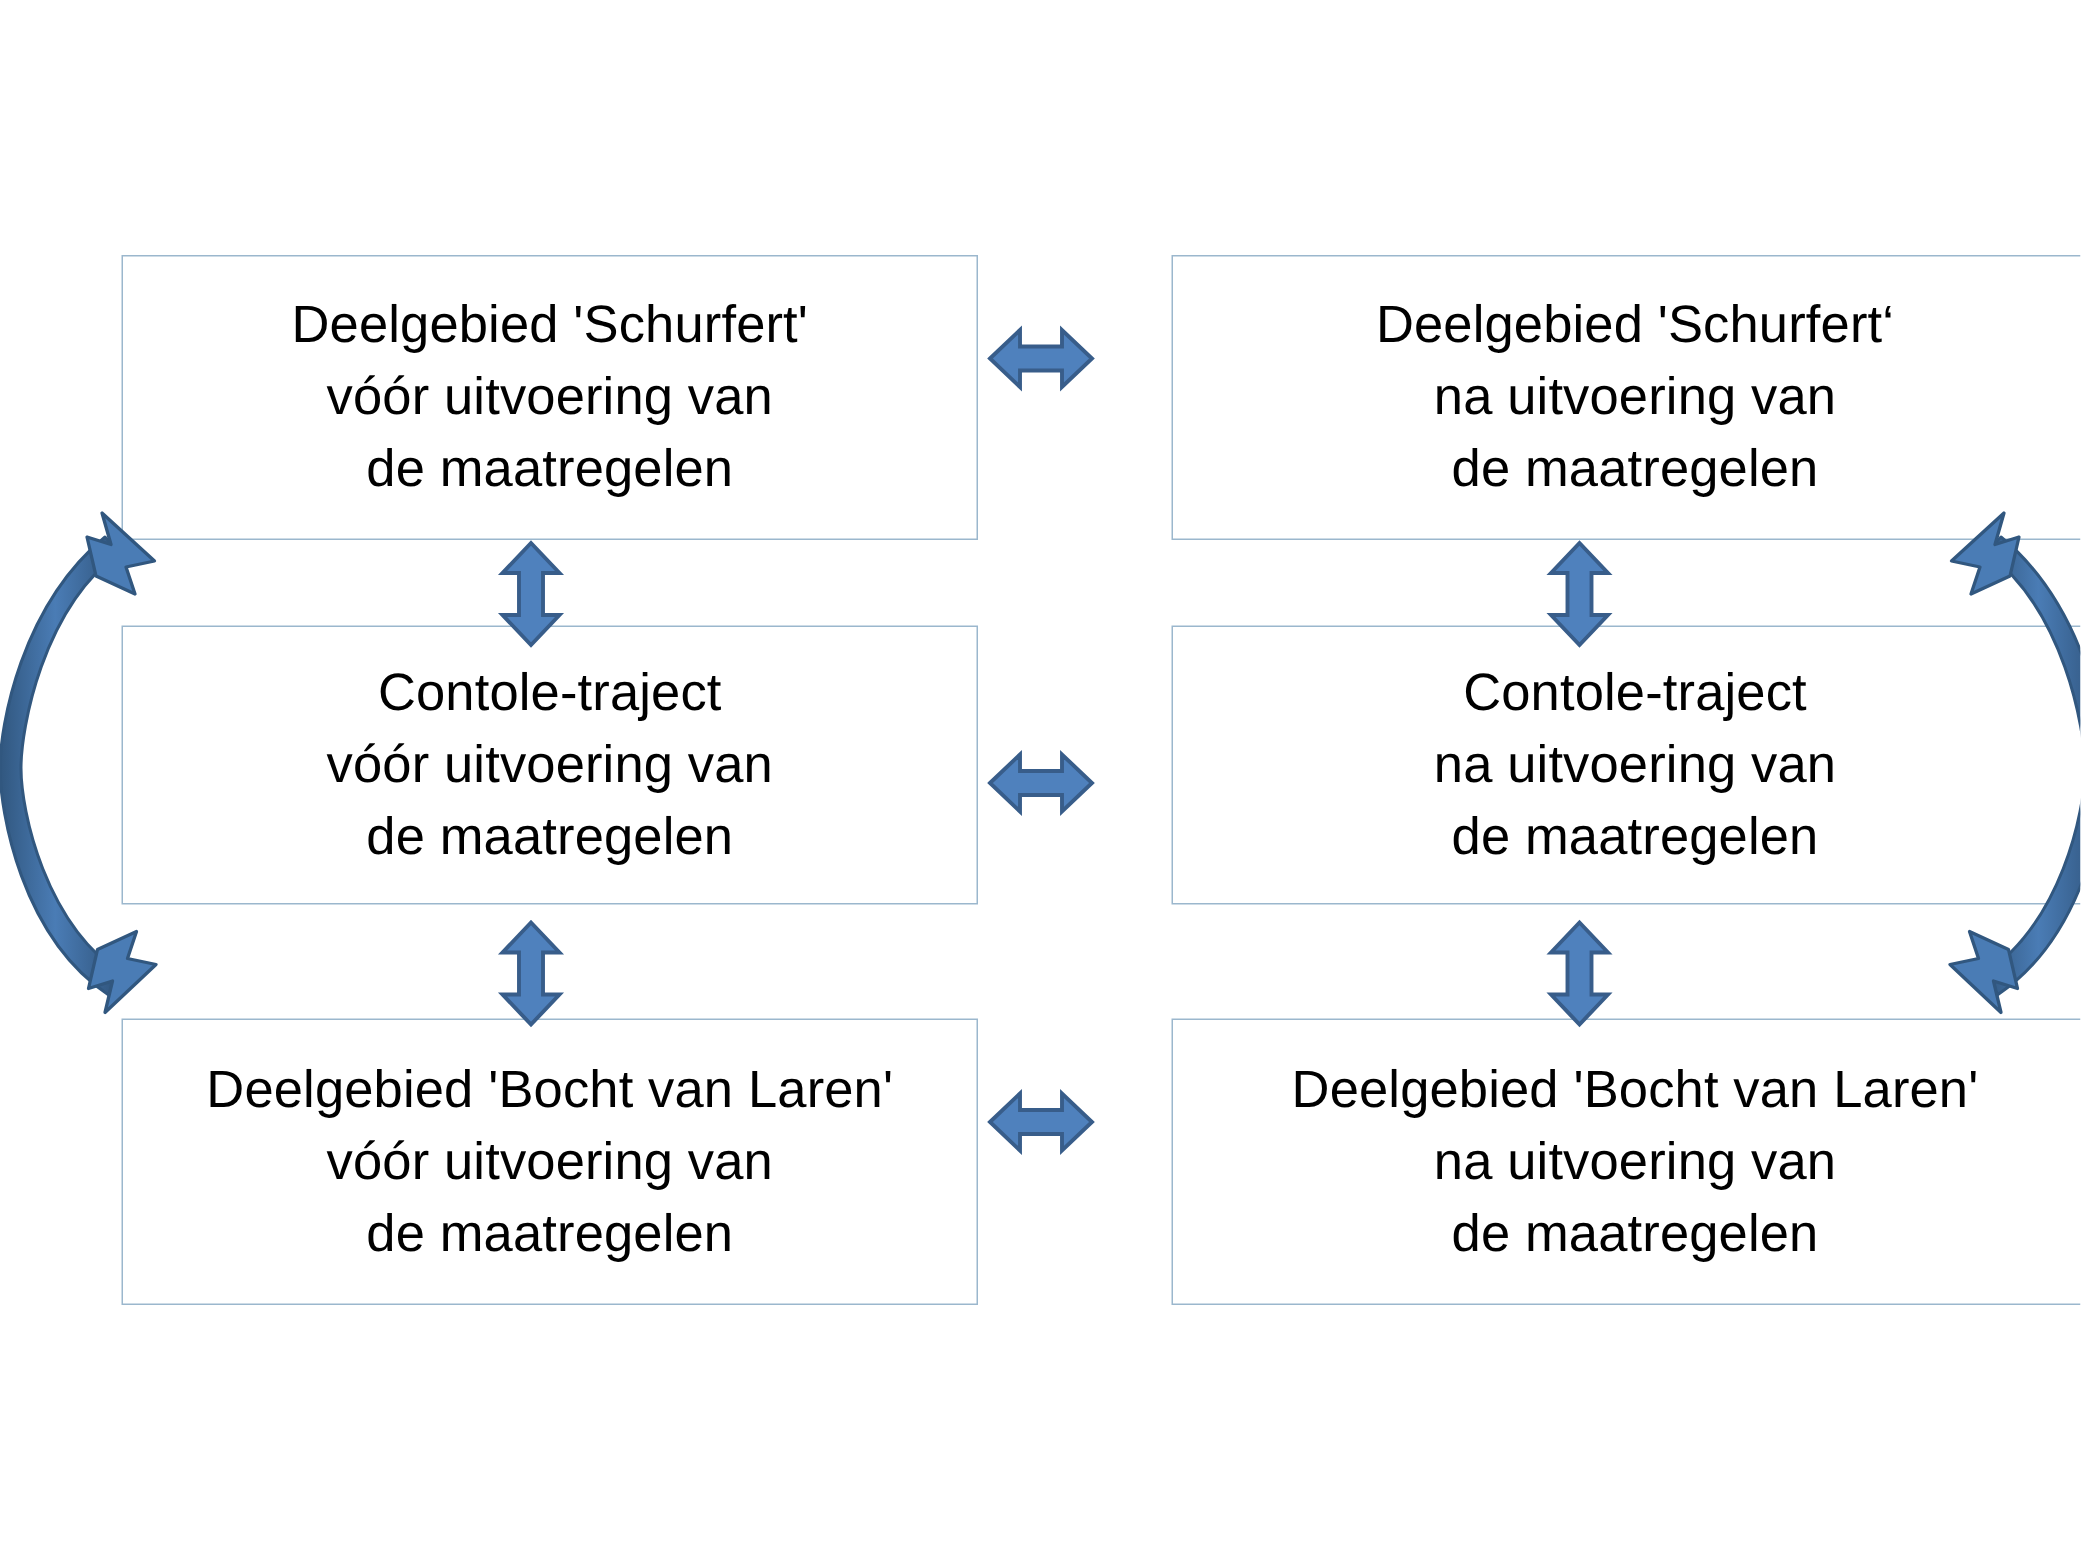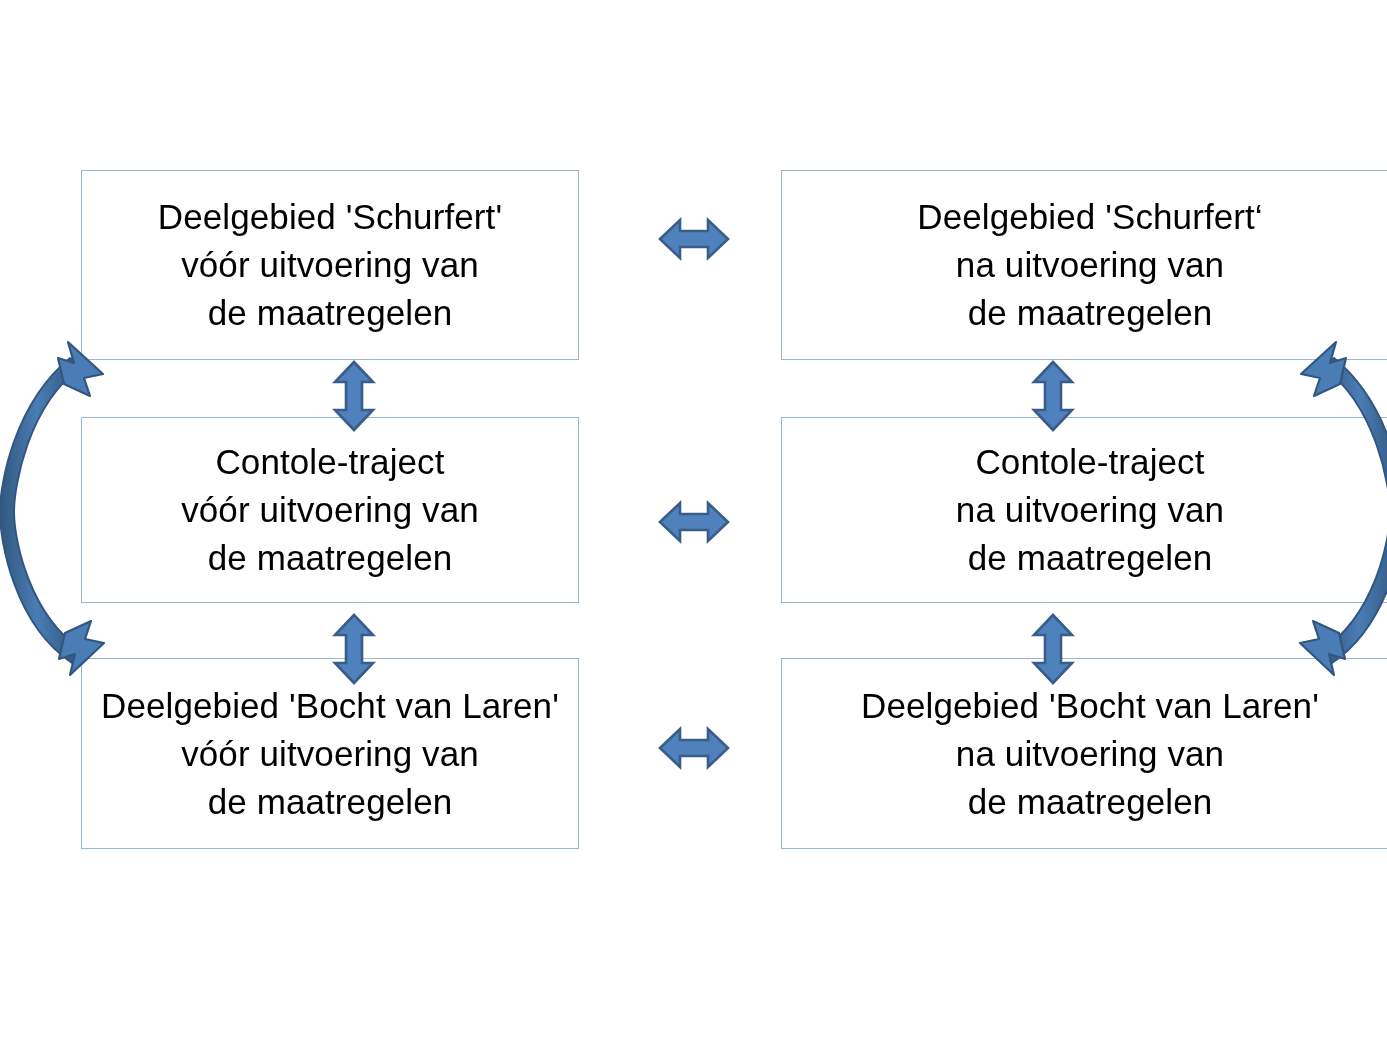--- a/index.html
+++ b/index.html
@@ -30,25 +30,25 @@
     text-align: center;
   }
   .box .line {
     color: #000000;
     font-size: 35px;
     line-height: 48px;
     white-space: nowrap;
     letter-spacing: 0.1px;
   }
   
-  .col-left  { left: 81px;  width: 498px; }
+  .col-left  { left: 81px;  width: 571px; }
   .col-right { left: 781px; width: 618px; }
   .row-top   { top: 170px;  height: 190px; }
   .row-mid   { top: 417px;  height: 186px; }
-  .row-bot   { top: 658px;  height: 191px; }
+  .row-bot   { top: 679px;  height: 191px; }
 
   .arrow-h, .arrow-v, .arc {
     position: absolute;
   }
   .arrow-h {
     width: 72px;
     height: 52px;
   }
   .arrow-v {
     width: 52px;

